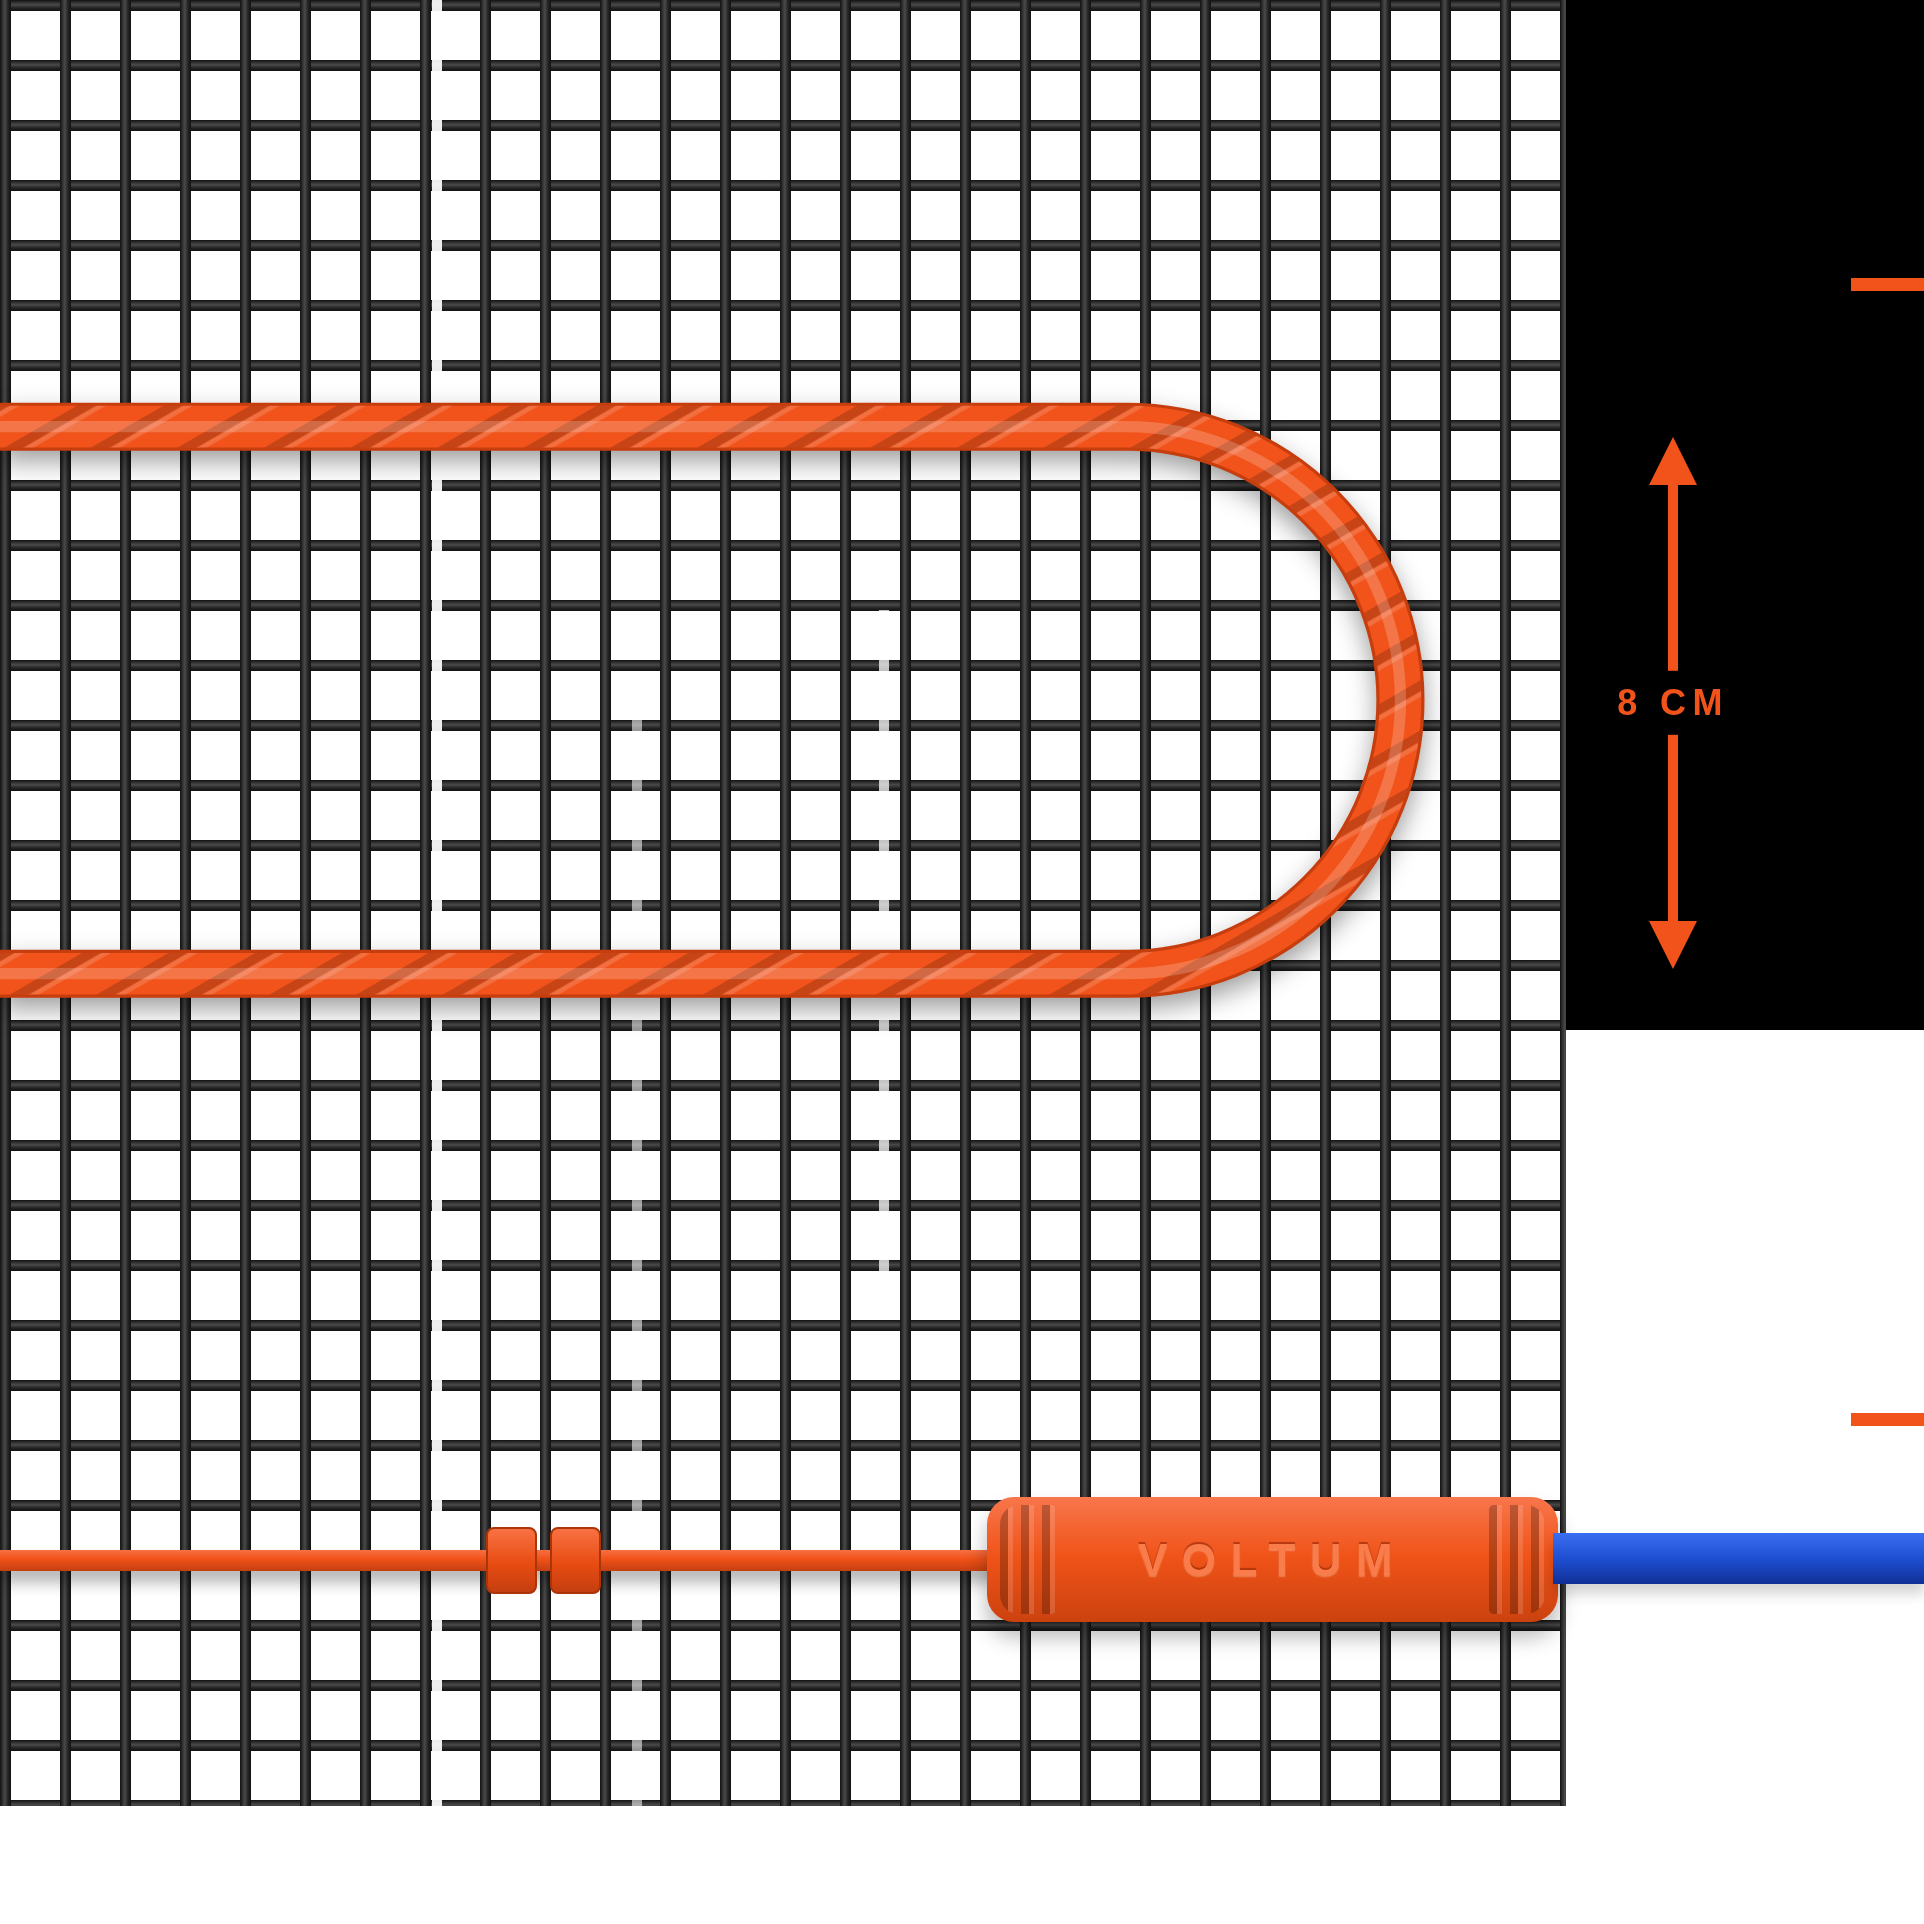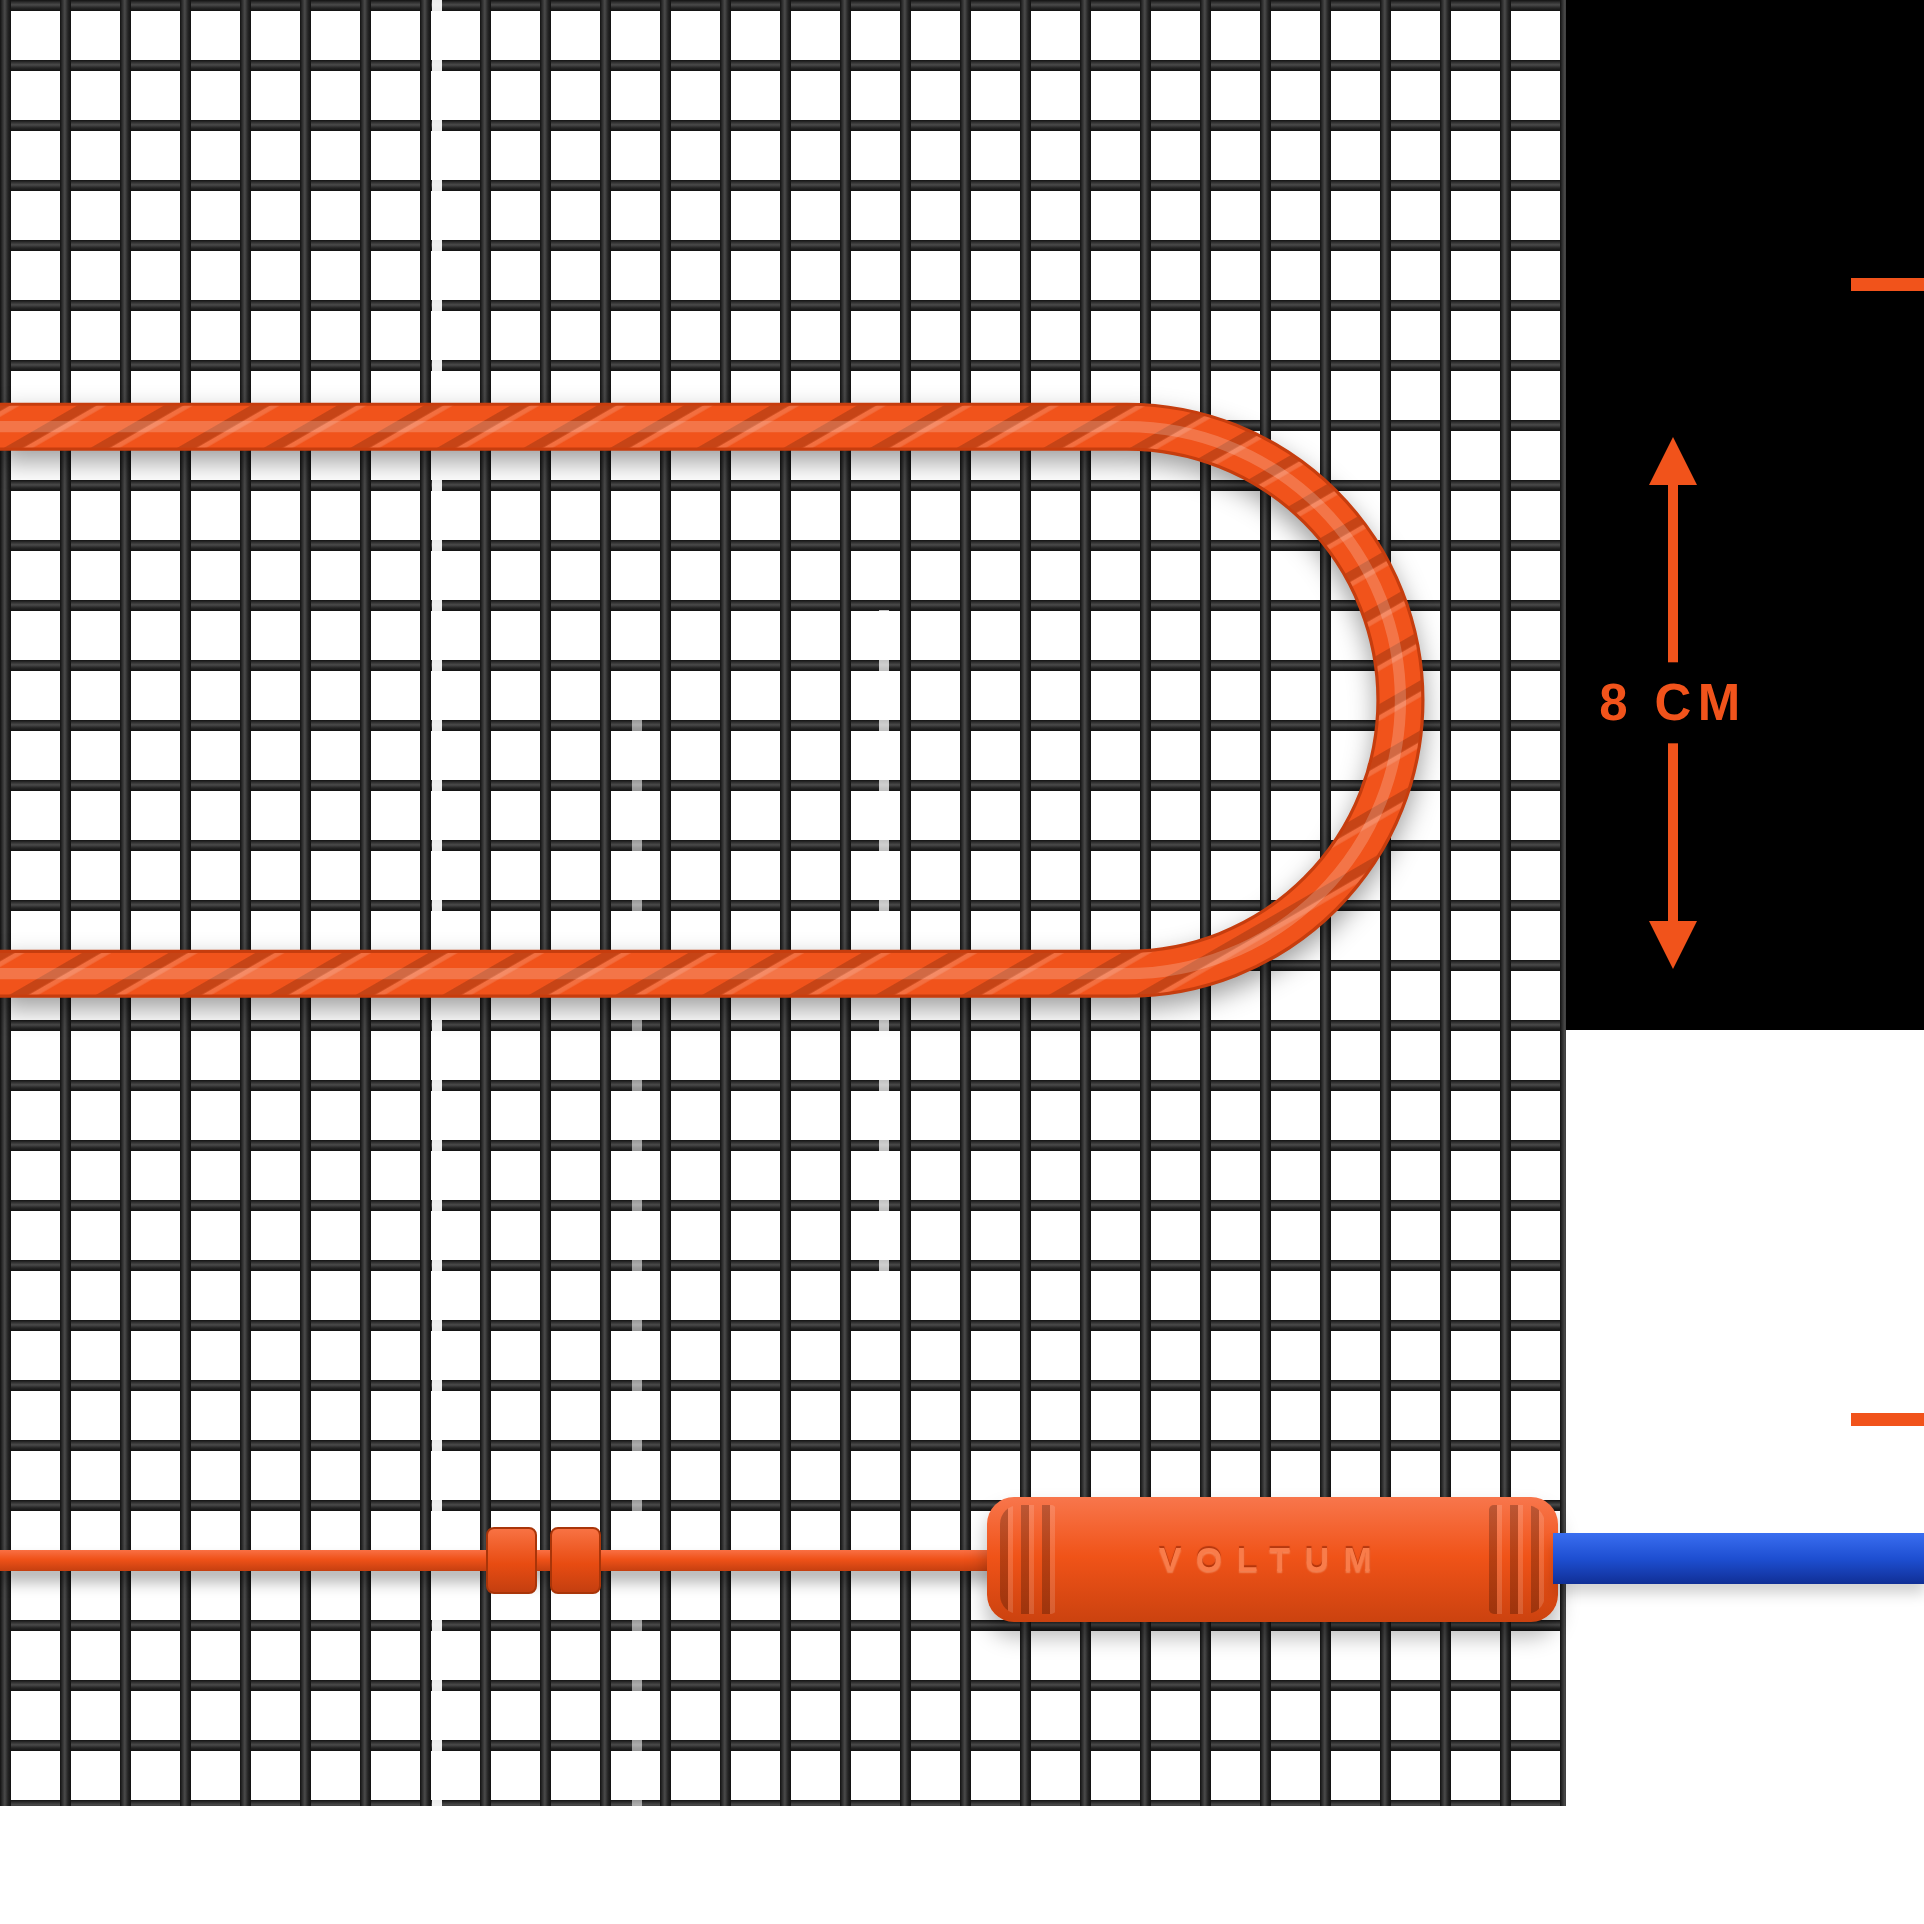--- a/index.html
+++ b/index.html
@@ -43,21 +43,21 @@
   .cable-svg{left:0;top:0;width:1925px;height:1925px;filter:drop-shadow(0 11.2px 13px rgba(0,0,0,.38));}
 
   
   .dim-line{left:1668px;top:478px;width:9.6px;height:459px;background:var(--orange);}
   .dim-arrow{width:0;height:0;border-left:24px solid transparent;border-right:24px solid transparent;}
   .dim-arrow.up{left:1649px;top:437px;border-bottom:48px solid var(--orange);}
   .dim-arrow.down{left:1649px;top:921px;border-top:48px solid var(--orange);}
   .dim-label{
     left:1673px;top:703px;transform:translate(-50%,-50%);
     background:var(--panel-black);padding:11.2px 6.4px;white-space:nowrap;
-    color:var(--orange);font-size:51px;font-weight:bold;letter-spacing:6.4px;
+    color:var(--orange);font-size:36px;font-weight:bold;letter-spacing:6.4px;
   }
   .ext{left:1851px;width:74px;height:13px;background:var(--orange);}
   .ext.top{top:278px;}
   .ext.bottom{top:1413px;}
 
   
   .lead{
     left:0;top:1550px;width:1043px;height:21px;border-radius:0 10.4px 10.4px 0;
     background:linear-gradient(#f97044,#ef5118 45%,#c43f10);
     box-shadow:0 11.2px 14.4px rgba(0,0,0,.30);
@@ -76,21 +76,21 @@
   }
   .rib{
     top:8px;bottom:8px;width:56px;
     background:repeating-linear-gradient(to right,
       rgba(0,0,0,.24) 0 8px, rgba(255,255,255,.14) 8px 13px, transparent 13px 21px);
   }
   .rib.left{left:13px;border-radius:19px 4.8px 4.8px 19px;}
   .rib.right{right:13px;border-radius:4.8px 19px 19px 4.8px;}
   .brand{
     position:static;
-    font-size:34px;font-weight:bold;letter-spacing:14.4px;
+    font-size:44px;font-weight:bold;letter-spacing:14.4px;
     color:var(--orange-light);
     text-shadow:0 -2.4px 0.8px rgba(150,40,6,.65), 0 2.4px 1.6px rgba(255,205,175,.4);
   }
   .power-cord{
     left:1553px;top:1533px;width:372px;height:51px;
     background:linear-gradient(#3a6ef0,#1e4fd2 50%,#102f96);
     box-shadow:0 9.6px 13px rgba(0,0,0,.18);
   }
 </style>
 </head>

